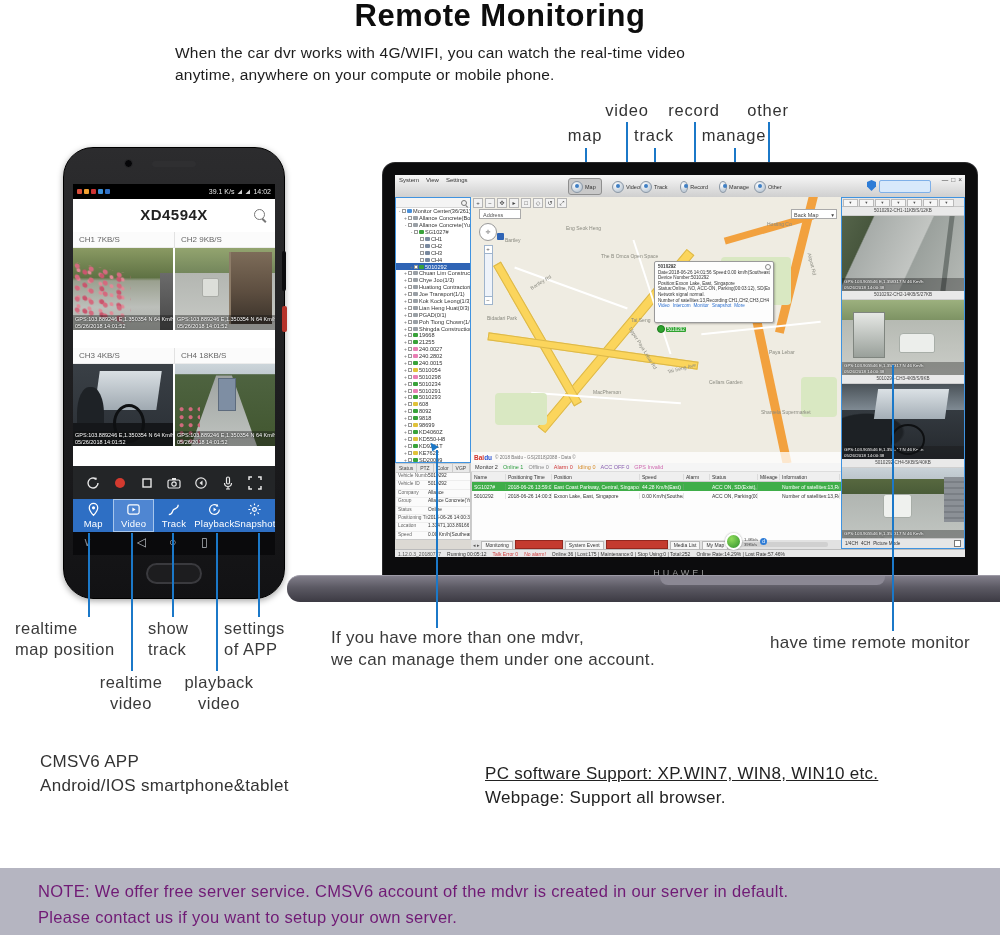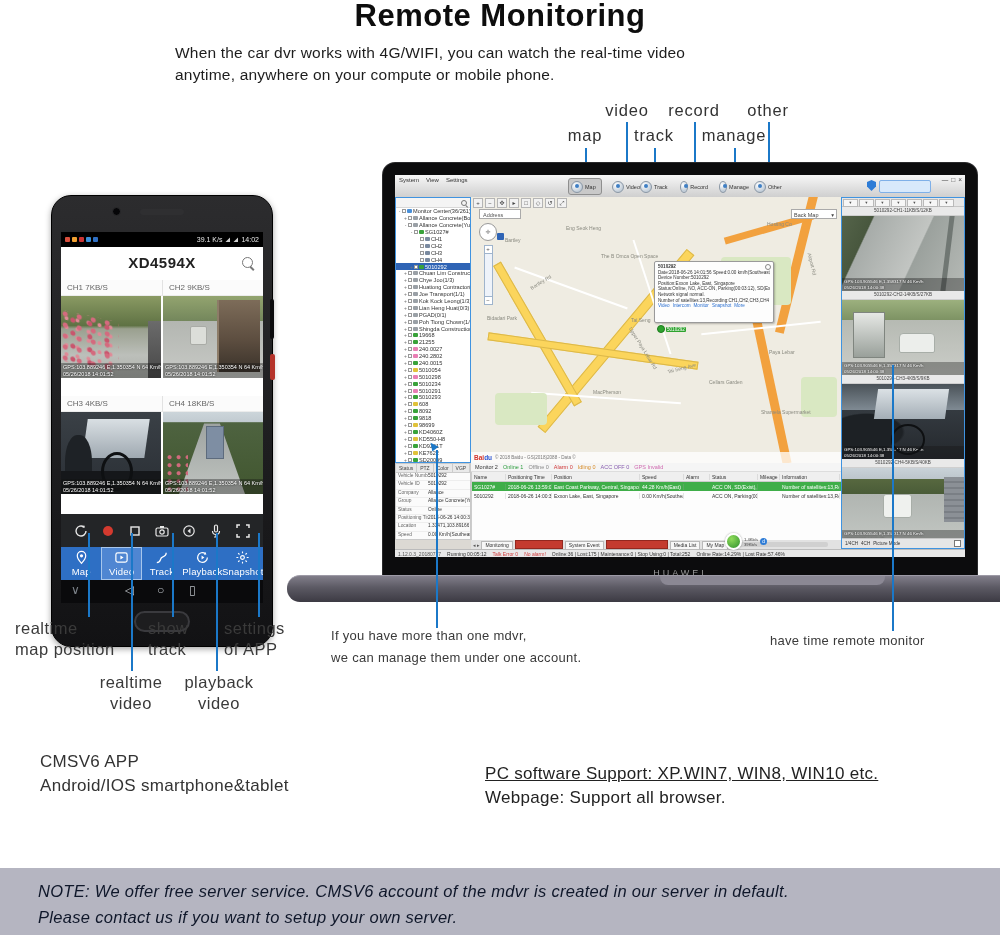--- a/index.html
+++ b/index.html
@@ -8,21 +8,21 @@
 
 .title{position:absolute;left:0;top:-2px;width:100%;text-align:center;font-size:31px;font-weight:bold;color:#0d0d0d;letter-spacing:.5px;}
 .sub{position:absolute;left:175px;width:660px;font-size:15.5px;color:#1d1d1d;letter-spacing:.2px;}
 
 .co{position:absolute;transform:translateX(-50%);font-size:16.5px;color:#333;letter-spacing:.8px;white-space:nowrap;}
 .vl{position:absolute;width:2px;background:#1b78c8;}
 .arrowhead{position:absolute;width:0;height:0;border-left:4px solid transparent;border-right:4px solid transparent;border-bottom:8px solid #1b78c8;transform:rotate(-38deg);}
 .plabel{position:absolute;font-size:16.5px;color:#3a3a3a;line-height:21px;letter-spacing:.5px;}
 .plabel.ctr{text-align:center;transform:translateX(-50%);}
 
-#phone{position:absolute;left:51px;top:147px;width:220px;height:450px;background:linear-gradient(180deg,#2c2c2e,#121214);border-radius:20px;border:1px solid #000;box-shadow:0 2px 6px rgba(0,0,0,.35);margin-top:48px;}
+#phone{position:absolute;left:63px;top:147px;width:220px;height:450px;background:linear-gradient(180deg,#2c2c2e,#121214);border-radius:30px;border:1px solid #000;box-shadow:0 2px 6px rgba(0,0,0,.35);}
 .ph-cam-dot{position:absolute;left:60px;top:11px;width:7px;height:7px;border-radius:50%;background:#060608;border:1px solid #2c2c2e;}
 .ph-speaker{position:absolute;left:88px;top:13px;width:44px;height:6px;border-radius:3px;background:#2f2f31;}
 .ph-vol{position:absolute;right:-2px;top:103px;width:4px;height:40px;background:#0b0b0d;border-radius:2px;}
 .ph-pwr{position:absolute;right:-3px;top:158px;width:5px;height:26px;background:#b5332a;border-radius:2px;}
 .ph-screen{position:absolute;left:9px;top:36px;width:202px;height:371px;background:#fff;overflow:hidden;}
 .ph-status{position:absolute;left:0;top:0;width:100%;height:15px;background:#000;display:flex;align-items:center;padding:0 4px;box-sizing:border-box;}
 .psq{display:inline-block;width:5px;height:5px;margin-right:2px;border-radius:1px;}
 .ph-st-text{margin-left:auto;font-size:7px;color:#e8e8e8;display:flex;align-items:center;gap:3px;}
 .stg{display:inline-block;width:5px;height:5px;background:#cfcfcf;clip-path:polygon(0 100%,100% 0,100% 100%);}
 .ph-header{position:absolute;left:0;top:15px;width:100%;height:33px;background:#fff;border-bottom:1px solid #e0e0e0;}
@@ -150,23 +150,23 @@
 .sc-l3::after{content:"";position:absolute;left:40%;bottom:6%;width:25%;height:36%;border:2px solid #0e1012;border-radius:50%;}
 .sc-l4{background:linear-gradient(180deg,#c9d2d8 0%,#bdc6cc 14%,#57683f 15%,#4a5c38 34%,#b0b5b1 35%,#c3c7c3 100%);}
 .sc-l4::before{content:"";position:absolute;left:34%;top:34%;width:22%;height:30%;background:#eff1ee;border-radius:3px;border:1px solid #a8aea8;}
 .sc-l4::after{content:"";position:absolute;right:0;top:12%;width:16%;height:60%;background:repeating-linear-gradient(180deg,#8b9096 0 4px,#7a7f85 4px 6px);}
 #netbadge{position:absolute;left:330px;top:358px;display:flex;align-items:center;gap:2px;}
 .gb{width:13px;height:13px;border-radius:50%;background:radial-gradient(circle at 35% 30%,#8fdc5a,#2e8f2e);border:2px solid #fff;box-shadow:0 0 2px rgba(0,0,0,.4);}
 .nb-txt div{font-size:4.2px;color:#444;line-height:5px;}
 .dico{width:7px;height:7px;border-radius:50%;background:#2e7cd6;color:#fff;font-size:5px;text-align:center;line-height:7px;}
 
 .ftxt{position:absolute;font-size:17px;color:#333;letter-spacing:.3px;}
-.acct{position:absolute;font-size:13px;color:#3a3a3a;letter-spacing:.3px;}
+.acct{position:absolute;font-size:17px;color:#3a3a3a;letter-spacing:.3px;}
 #note{position:absolute;left:0;top:868px;width:1000px;height:67px;background:#b5b5c1;}
-#note div{position:absolute;left:38px;font-size:16.5px;color:#0f172a;letter-spacing:.3px;font-style:italic;}
+#note div{position:absolute;left:38px;font-size:16.5px;color:#701a75;letter-spacing:.3px;}
 </style>
 </head>
 <body>
 
 <div id="canvas">
 
   <div class="title">Remote Monitoring</div>
   <div class="sub" style="top:44px;">When the car dvr works with 4G/WIFI,  you can watch the real-time video</div>
   <div class="sub" style="top:66px;">anytime, anywhere on your compute or mobile phone.</div>
 

